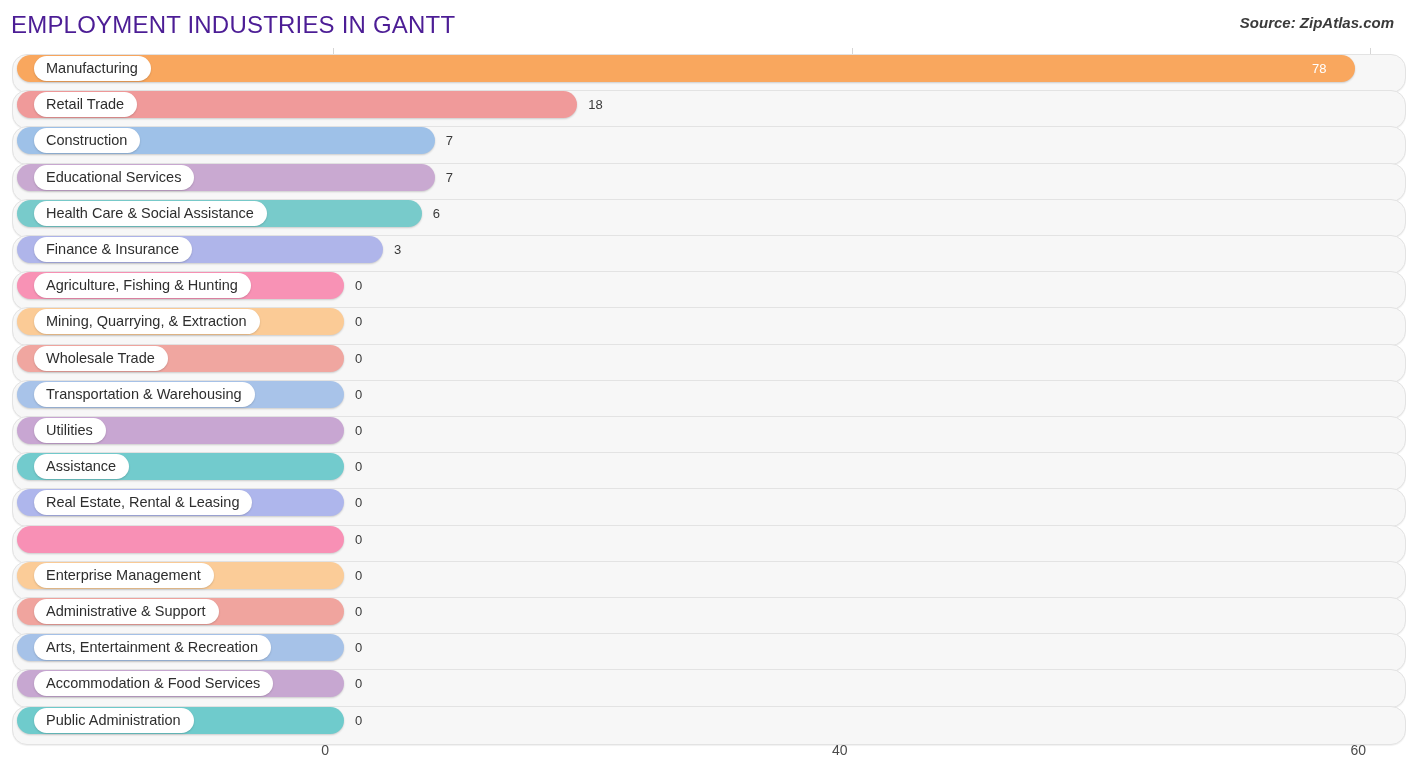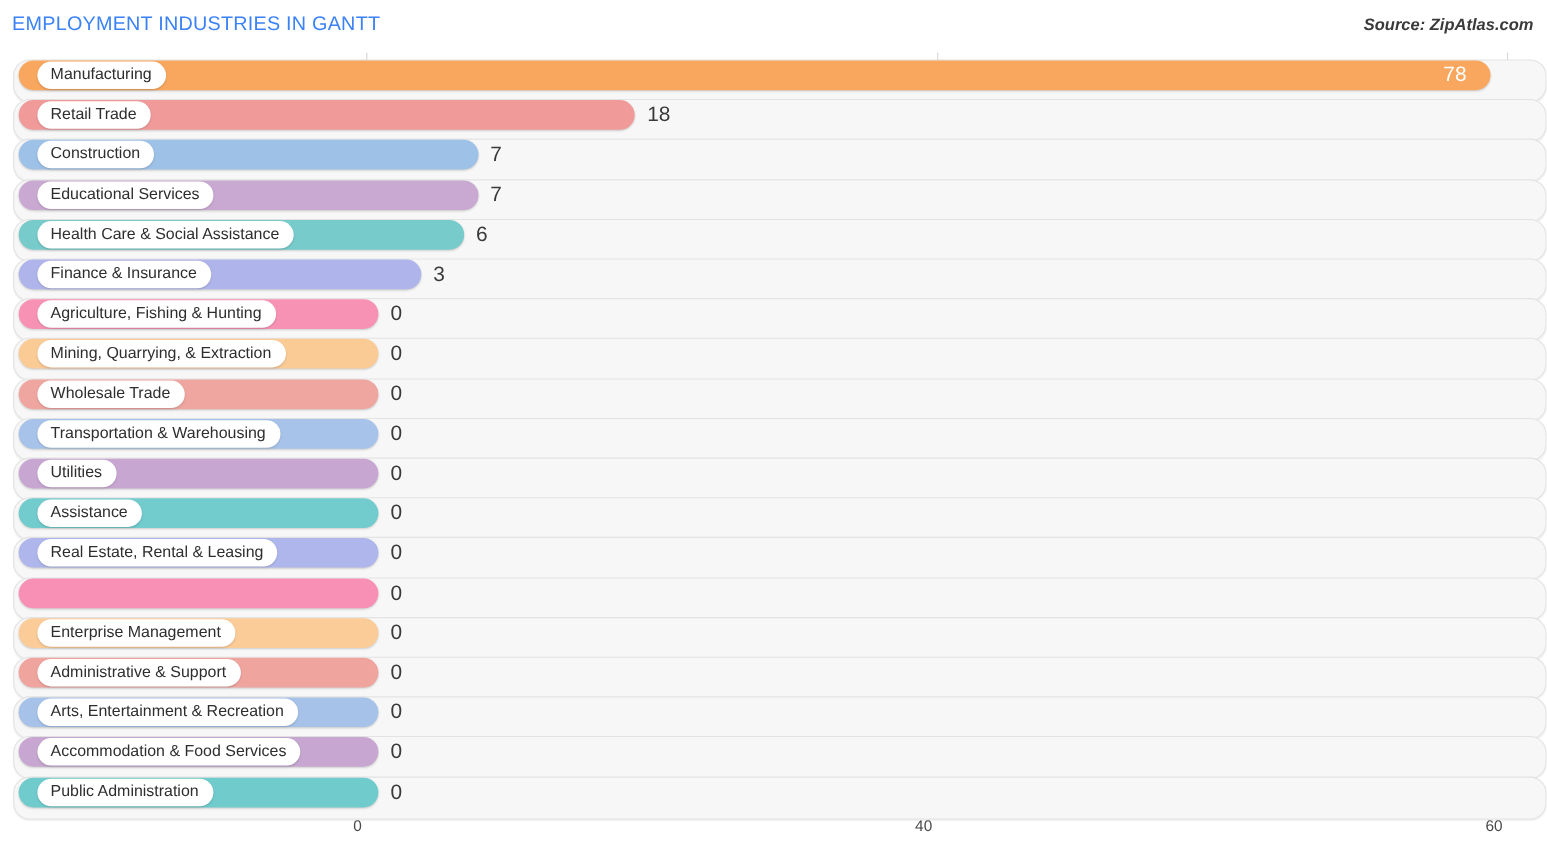--- a/index.html
+++ b/index.html
@@ -8,22 +8,22 @@
     width: 1406px; height: 777px;
     background: #ffffff;
     font-family: "Liberation Sans", sans-serif;
     overflow: hidden;
   }
   #page { position: relative; width: 1406px; height: 777px; background: #fff; }
 
   
   .title {
     position: absolute; left: 11px; top: 11px;
-    font-size: 18px; letter-spacing: .2px;
-    color: #3b82f6; font-weight: 400; white-space: nowrap;
+    font-size: 24px; letter-spacing: .2px;
+    color: #4c1d95; font-weight: 400; white-space: nowrap;
   }
   .source {
     position: absolute; right: 12px; top: 14px;
     font-size: 15px; font-style: italic; font-weight: bold;
     color: #3a3a3a; white-space: nowrap;
   }
 
   
   #plot { position: absolute; left: 0; top: 48px; width: 1406px; height: 690px; }
 
@@ -58,21 +58,21 @@
     padding: 0 13px 0 12px;
     background: #ffffff;
     border-radius: 13px;
     box-shadow: 0 1px 2px rgba(0,0,0,.16);
     font-size: 14.5px; color: #2e2e2e; white-space: nowrap;
   }
   
   .val {
     position: absolute; top: 2px;
     height: 25px; line-height: 25px;
-    font-size: 19px; color: #3a3a3a; white-space: nowrap;
+    font-size: 13px; color: #3a3a3a; white-space: nowrap;
   }
   .val.inside { color: #ffffff; }
 
   
   #axis { position: absolute; left: 0; top: 742px; width: 1406px; height: 24px; }
   .tick {
     position: absolute; top: 0;
     font-size: 14px; color: #4a4a4a;
     transform: translateX(-100%);
     white-space: nowrap;

